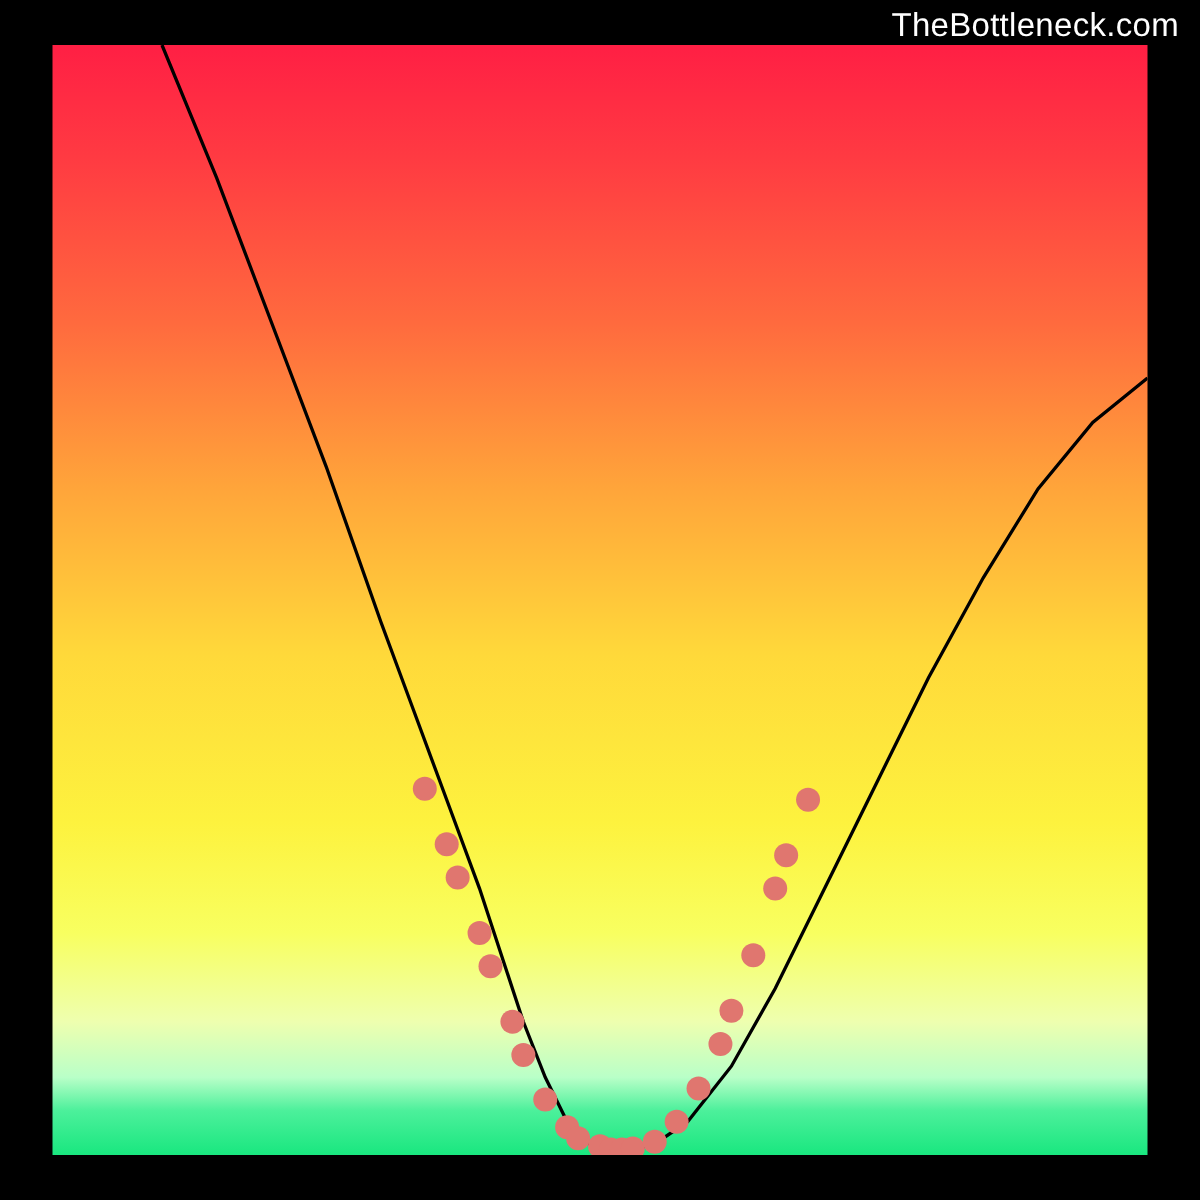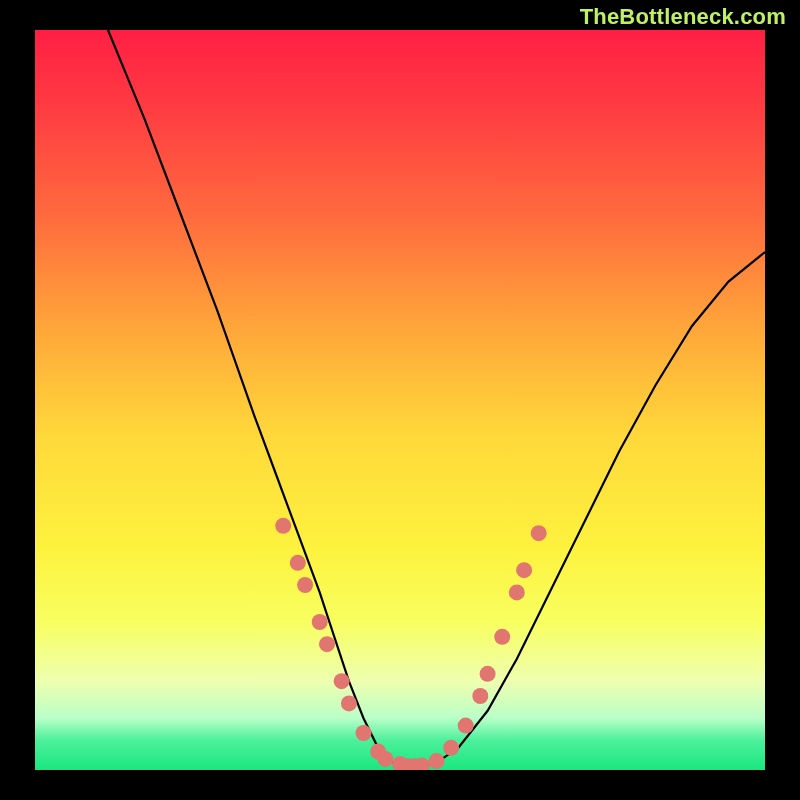--- a/index.html
+++ b/index.html
@@ -29,22 +29,22 @@
       #4cf09b 96%,
       #19e77f 100%
     );
   }
   .watermark {
     position: absolute;
     top: 4px;
     right: 14px;
     font-family: Arial, Helvetica, sans-serif;
     font-size: 22px;
-    font-weight: 700;
-    color: #bef264;
+    font-weight: 400;
+    color: #ffffff;
     letter-spacing: 0.2px;
   }
   svg {
     position: absolute;
     left: 0; top: 0;
     width: 730px;
     height: 740px;
   }
 </style>
 </head>

